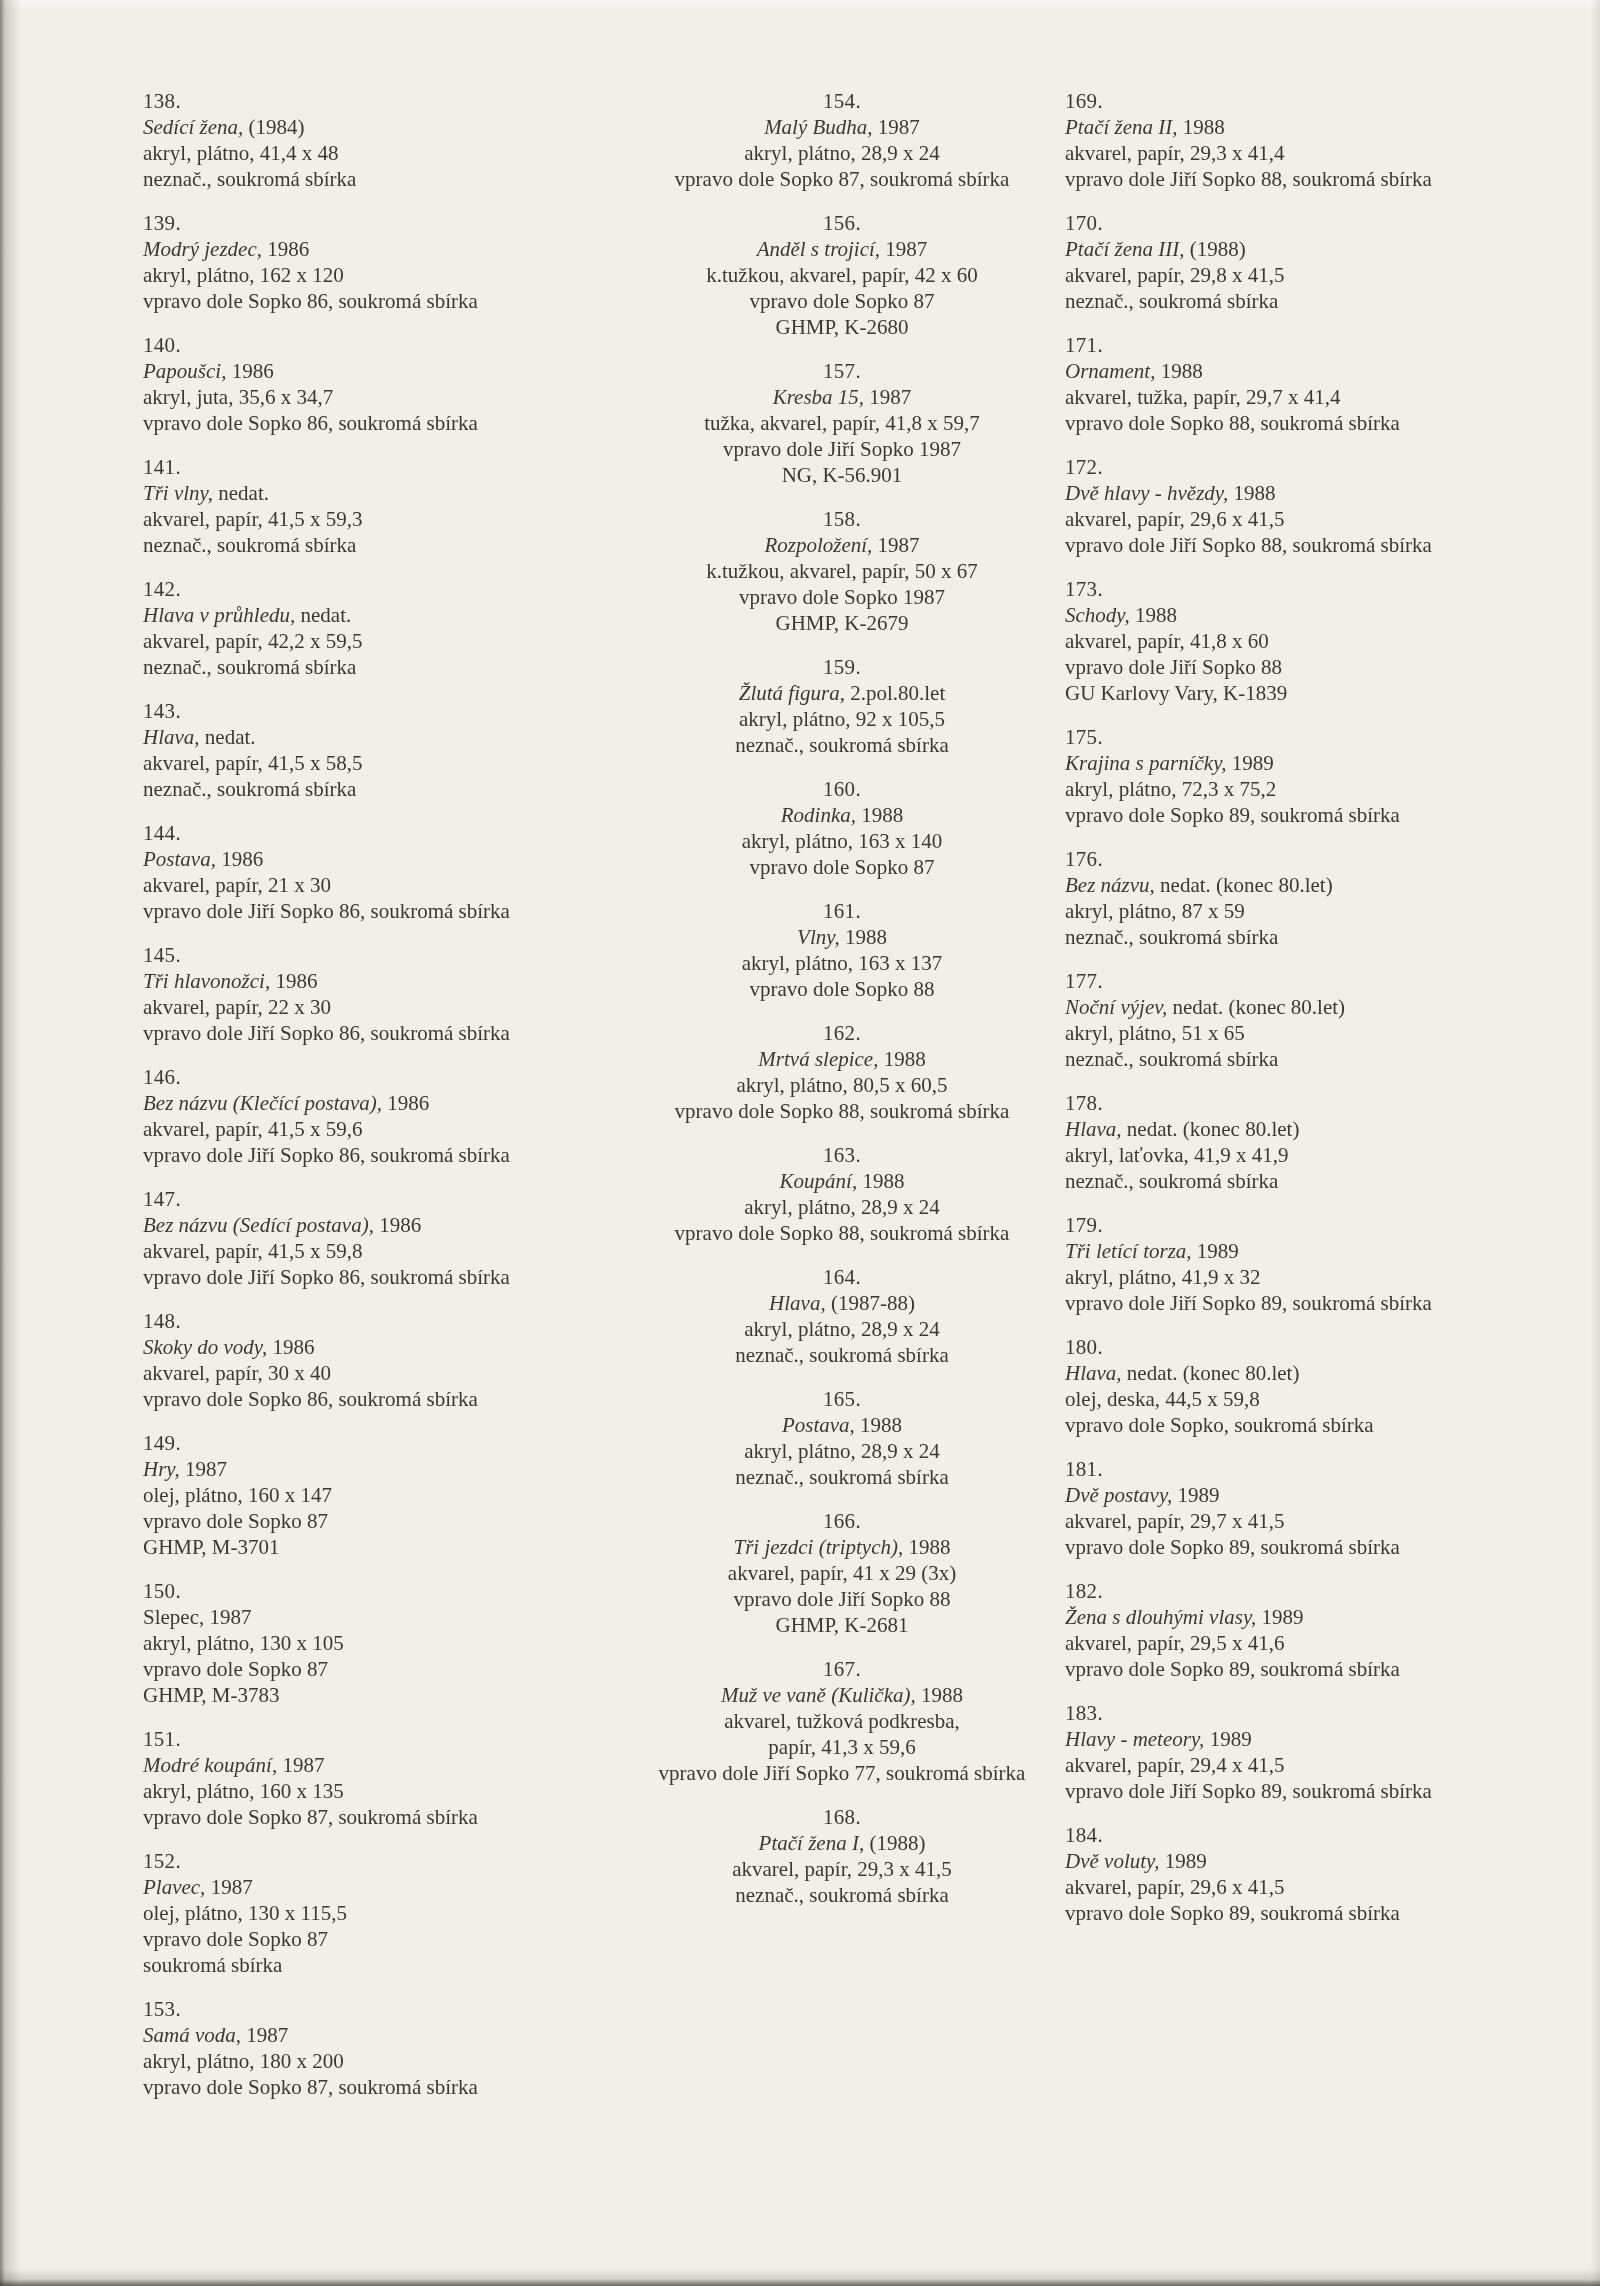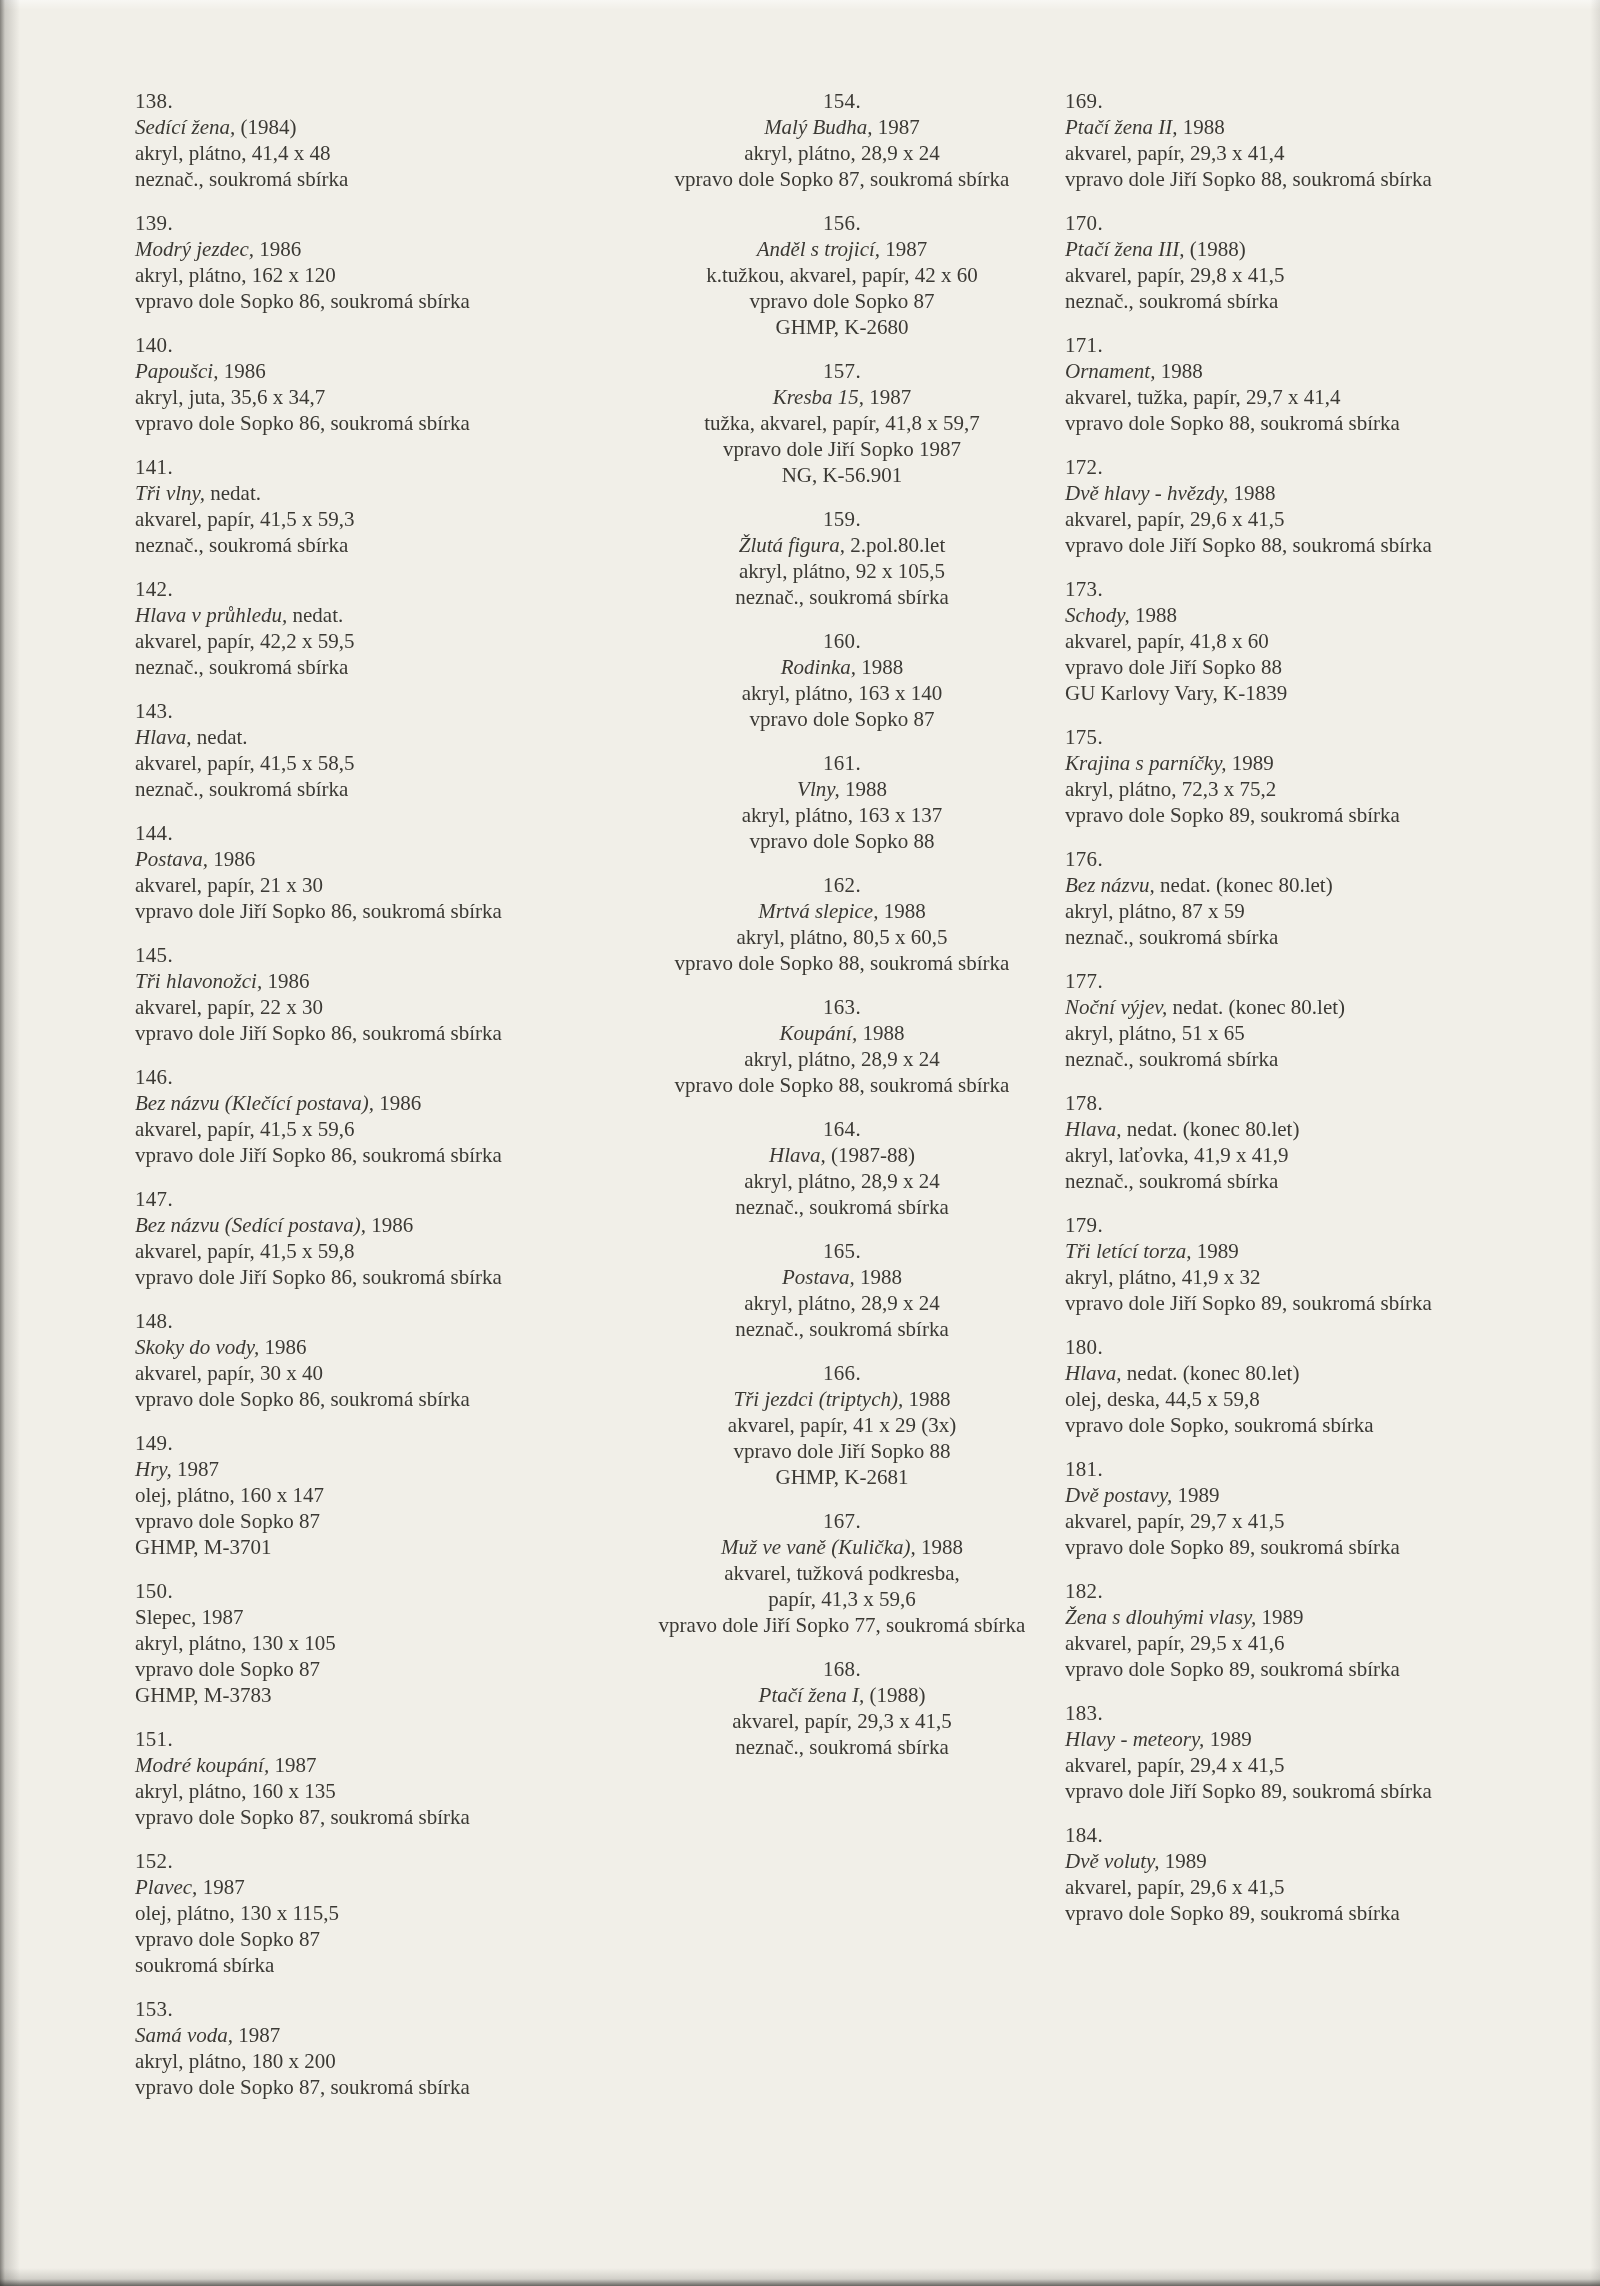--- a/index.html
+++ b/index.html
@@ -9,21 +9,21 @@
     background:
       linear-gradient(90deg, rgba(40,38,34,0.55) 0px, rgba(40,38,34,0.18) 5px, rgba(40,38,34,0.0) 20px),
       linear-gradient(0deg, rgba(30,28,25,0.65) 0px, rgba(30,28,25,0.15) 7px, rgba(30,28,25,0.0) 18px),
       linear-gradient(270deg, rgba(40,38,34,0.10) 0px, rgba(40,38,34,0.0) 10px),
       linear-gradient(180deg, rgba(255,255,255,0.5) 0px, rgba(255,255,255,0.0) 10px),
       #f1efe8;
     overflow:hidden;
     font-family:"Liberation Serif","DejaVu Serif",serif;
   }
   .col{position:absolute;top:88px;}
-  .col-1{left:135px;width:470px;}
+  .col-1{left:143px;width:470px;}
   .col-2{left:607px;width:470px;text-align:center;}
   .col-3{left:1065px;width:480px;}
   .entry{margin-bottom:18px;font-size:21px;line-height:26px;color:#3b3934;}
   .entry .line{white-space:nowrap;}
   .entry .num{letter-spacing:0.3px;}
   .entry .title .it{font-style:italic;}
 </style>
 </head>
 <body>
 
@@ -144,20 +144,27 @@
         <div class="line detail">GHMP, K-2680</div>
       </div>
       <div class="entry">
         <div class="line num">157.</div>
         <div class="line title"><span class="it">Kresba 15,</span><span class="ro"> 1987</span></div>
         <div class="line detail">tužka, akvarel, papír, 41,8 x 59,7</div>
         <div class="line detail">vpravo dole Jiří Sopko 1987</div>
         <div class="line detail">NG, K-56.901</div>
       </div>
       <div class="entry">
+        <div class="line num">158.</div>
+        <div class="line title"><span class="it">Rozpoložení,</span><span class="ro"> 1987</span></div>
+        <div class="line detail">k.tužkou, akvarel, papír, 50 x 67</div>
+        <div class="line detail">vpravo dole Sopko 1987</div>
+        <div class="line detail">GHMP, K-2679</div>
+      </div>
+      <div class="entry">
         <div class="line num">159.</div>
         <div class="line title"><span class="it">Žlutá figura,</span><span class="ro"> 2.pol.80.let</span></div>
         <div class="line detail">akryl, plátno, 92 x 105,5</div>
         <div class="line detail">neznač., soukromá sbírka</div>
       </div>
       <div class="entry">
         <div class="line num">160.</div>
         <div class="line title"><span class="it">Rodinka,</span><span class="ro"> 1988</span></div>
         <div class="line detail">akryl, plátno, 163 x 140</div>
         <div class="line detail">vpravo dole Sopko 87</div>

